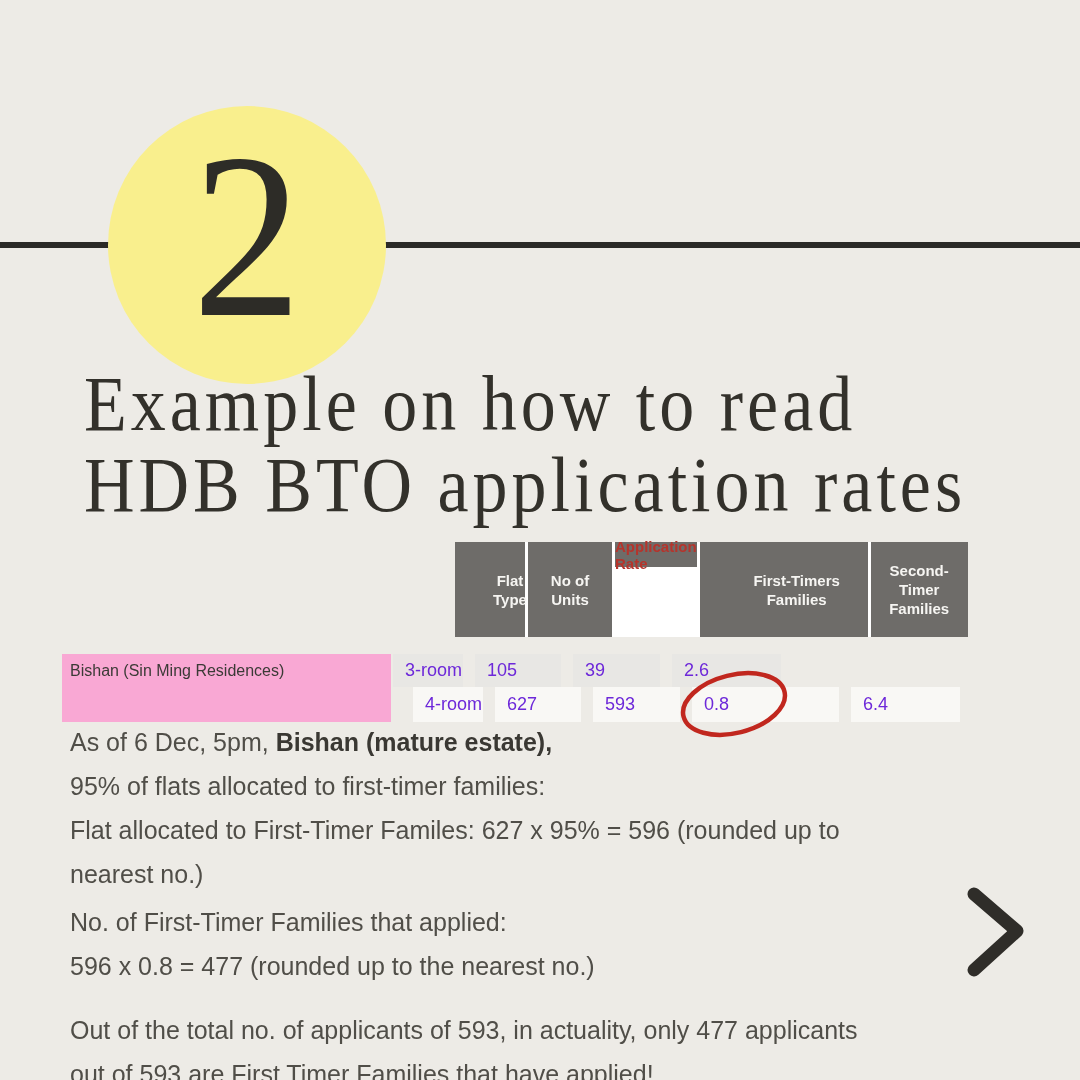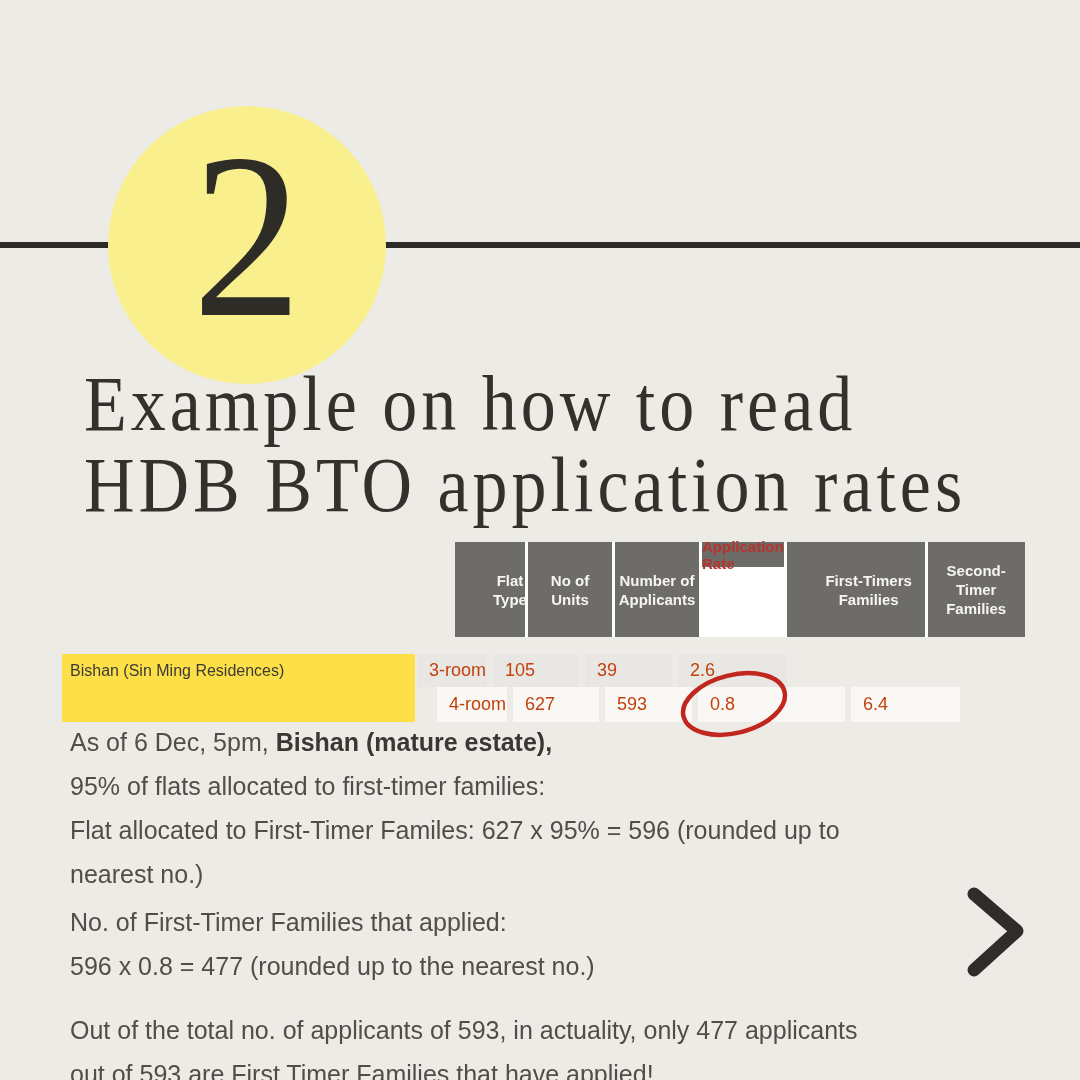--- a/index.html
+++ b/index.html
@@ -46,32 +46,32 @@
     box-sizing:border-box;
   }
   .hc1{width:70px;padding-left:44px;} .hc2{width:84px;} .hc3{width:84px;}
   .hright{width:245px; display:flex; gap:3px;}
   .hband{
     height:25px; background:#6e6c69; color:#b5342c;
     display:flex; align-items:center; justify-content:center;
     font-size:15px; font-weight:bold;
   }
   .hsub{flex:1; display:flex; gap:3px;}
-  .hc4{width:138px;padding-left:30px;} .hc5{width:97px;}
+  .hc4{width:168px;padding-left:30px;} .hc5{width:97px;}
   
   .tbl-rows{
     position:absolute; left:62px; top:654px; width:898px; height:68px;
     display:flex; gap:2px;
   }
   .label-cell{
-    width:393px; background:#fde047; color:#3b3a36;
+    width:393px; background:#f9a8d4; color:#3b3a36;
     font-size:16px; line-height:33px; padding-left:8px; box-sizing:border-box;
   }
   .data-rows{flex:1; display:flex; flex-direction:column;}
-  .drow{display:flex; gap:6px; font-size:18px; color:#c2410c;}
+  .drow{display:flex; gap:12px; font-size:18px; color:#6d28d9;}
   .drow.r1{height:33px; line-height:33px;}
   .drow.r2{height:35px; line-height:35px;padding-left:20px;}
   .r1 .dcell{background:#e8e7e4;}
   .r2 .dcell{background:#f9f8f5;}
   .dcell{box-sizing:border-box; padding-left:12px;}
   .dc1{width:70px;} .dc2{width:86px;} .dc3{width:87px;} .dc4{width:147px;} .dc5{width:109px;}
   
   .red-circle{position:absolute; left:676px; top:666px;}
   
   .para{
@@ -96,21 +96,20 @@
   </div>
 
   <div class="title">
     <div>Example on how to read</div>
     <div>HDB BTO application rates</div>
   </div>
 
   <div class="tbl-header">
     <div class="hcell hc1">Flat Type</div>
     <div class="hcell hc2">No of Units</div>
-    <div class="hcell hc3">Number of Applicants</div>
     <div class="hright">
       <div class="hband">Application Rate</div>
       <div class="hsub">
         <div class="hcell hc4">First-Timers Families</div>
         <div class="hcell hc5">Second-Timer Families</div>
       </div>
     </div>
   </div>
 
   <div class="tbl-rows">

